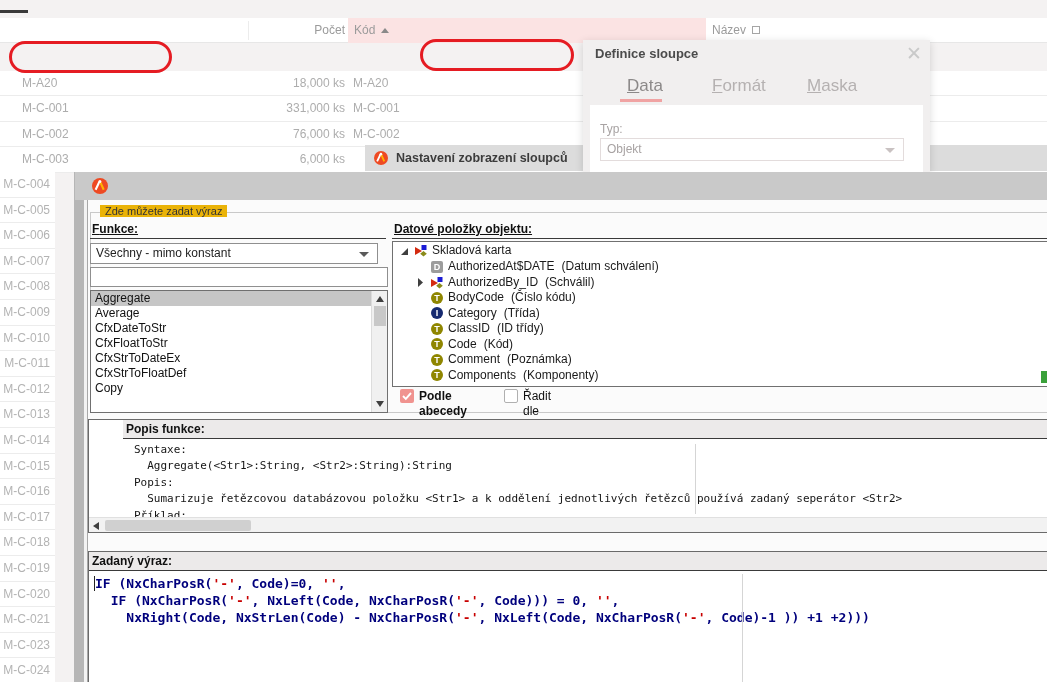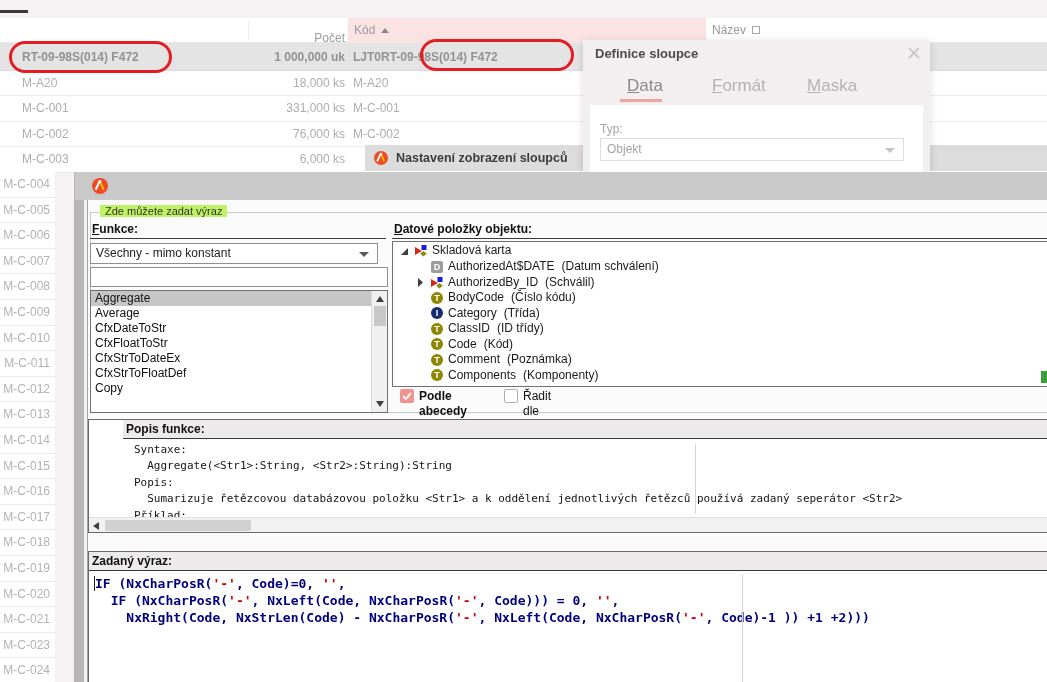--- a/index.html
+++ b/index.html
@@ -5,21 +5,21 @@
   * { margin:0; padding:0; box-sizing:border-box; }
   body { background:#888; }
   .screen{ position:relative; width:1047px; height:682px; overflow:hidden;
     background:#f4f2f2; font-family:"Liberation Sans",sans-serif; font-size:12px; }
   .abs{ position:absolute; }
 
   
   .top-dark-seg{ left:0; top:10px; width:28px; height:3px; background:#3a3a3a; }
   .thead{ left:0; top:18px; width:1047px; height:25px; background:#fff; border-bottom:1px solid #e7e7e7; color:#9b9b9b; }
   .th-div{ left:248px; top:3px; width:1px; height:19px; background:#ececec; }
-  .th-pocet{ left:250px; top:8px; width:95px; line-height:25px; text-align:right; }
+  .th-pocet{ left:250px; top:0; width:95px; line-height:25px; text-align:right; }
   .th-kod{ left:348px; top:0; width:358px; height:25px; background:#fbe3e3; line-height:25px; padding-left:6px; }
   .sort-asc{ display:inline-block; width:0; height:0; margin-left:6px; margin-bottom:1px;
     border-left:4px solid transparent; border-right:4px solid transparent; border-bottom:5px solid #8a8a8a; }
   .th-nazev{ left:712px; top:0; line-height:25px; }
   .filterbox{ display:inline-block; width:8px; height:8px; border:1px solid #a5a5a5; margin-left:6px; background:#fff; }
 
   .row-sel{ left:0; top:43px; width:1047px; height:28px; background:#e4e4e4; border-bottom:1px solid #dadada;
     color:#929292; font-weight:bold; }
   .row-sel .c-name{ position:absolute; left:22px; line-height:28px; }
   .row-sel .c-qty{ position:absolute; left:180px; width:165px; text-align:right; line-height:28px; }
@@ -66,25 +66,25 @@
   
   .expdlg{ left:75px; top:172px; width:972px; height:510px; background:#fbfbfb; z-index:4; }
   .expdlg .titlebar{ position:absolute; left:0; top:0; width:972px; height:28px; background:#c9c9c9; }
   .expdlg .titlebar .logo{ position:absolute; left:17px; top:6px; }
   .frame-strip{ position:absolute; left:0; top:28px; width:9px; height:482px; background:#b6b6b6; }
   .frame-gap{ position:absolute; left:9px; top:28px; width:3px; height:482px; background:#f3f3f3; }
   .frame-line{ position:absolute; left:12px; top:28px; width:1px; height:482px; background:#a8a8a8; }
 
   .groupbox{ position:absolute; left:15px; top:40px; width:957px; height:201px;
     border:1px solid #c9c9c9; border-right:none; }
-  .grouplabel{ position:absolute; left:25px; top:33px; background:#bef264; padding:0 5px;
+  .grouplabel{ position:absolute; left:25px; top:33px; background:#eab308; padding:0 5px;
     color:#333; font-size:11px; }
 
   .sec-head{ position:absolute; height:19px; font-weight:bold; color:#101010;
-    border-bottom:1px solid #3a3a3a; line-height:18px; background:transparent; }
+    border-bottom:1px solid #3a3a3a; line-height:18px; background:transparent;text-decoration:underline; }
   .fn-head{ left:15px; top:48px; width:296px; padding-left:2px; }
   .di-head{ left:317px; top:48px; width:655px; padding-left:2px; }
 
   .fn-select{ position:absolute; left:15px; top:71px; width:288px; height:21px; background:#fff;
     border:1px solid #8f8f8f; line-height:19px; padding-left:5px; color:#222; }
   .fn-select .dd-arrow{ border-top-color:#5a5a5a; top:8px; }
   .fn-search{ position:absolute; left:15px; top:95px; width:298px; height:20px; background:#fff; border:1px solid #8f8f8f; }
   .fn-list{ position:absolute; left:15px; top:118px; width:298px; height:123px; background:#fff;
     border:1px solid #707070; overflow:hidden; }
   .fn-item{ position:relative; height:15px; line-height:15px; padding-left:4px; color:#111; }
@@ -142,25 +142,20 @@
 
   <div class="abs top-dark-seg"></div>
 
   <div class="abs thead">
     <div class="abs th-div"></div>
     <div class="abs th-pocet">Počet</div>
     <div class="abs th-kod"><span>Kód</span><span class="sort-asc"></span></div>
     <div class="abs th-nazev"><span>Název</span><span class="filterbox"></span></div>
   </div>
 
-  <div class="abs row-sel">
-    <span class="c-name">RT-09-98S(014) F472</span>
-    <span class="c-qty">1 000,000 uk</span>
-    <span class="c-code"><span>LJT0</span><span>RT-09-98S(014) F472</span></span>
-  </div>
 
   <div class="abs table-body">
       <div class="trow">
         <span class="c-name">M-A20</span>
         <span class="c-qty">18,000 ks</span>
         <span class="c-code">M-A20</span>
       </div>
       <div class="trow">
         <span class="c-name">M-C-001</span>
         <span class="c-qty">331,000 ks</span>

